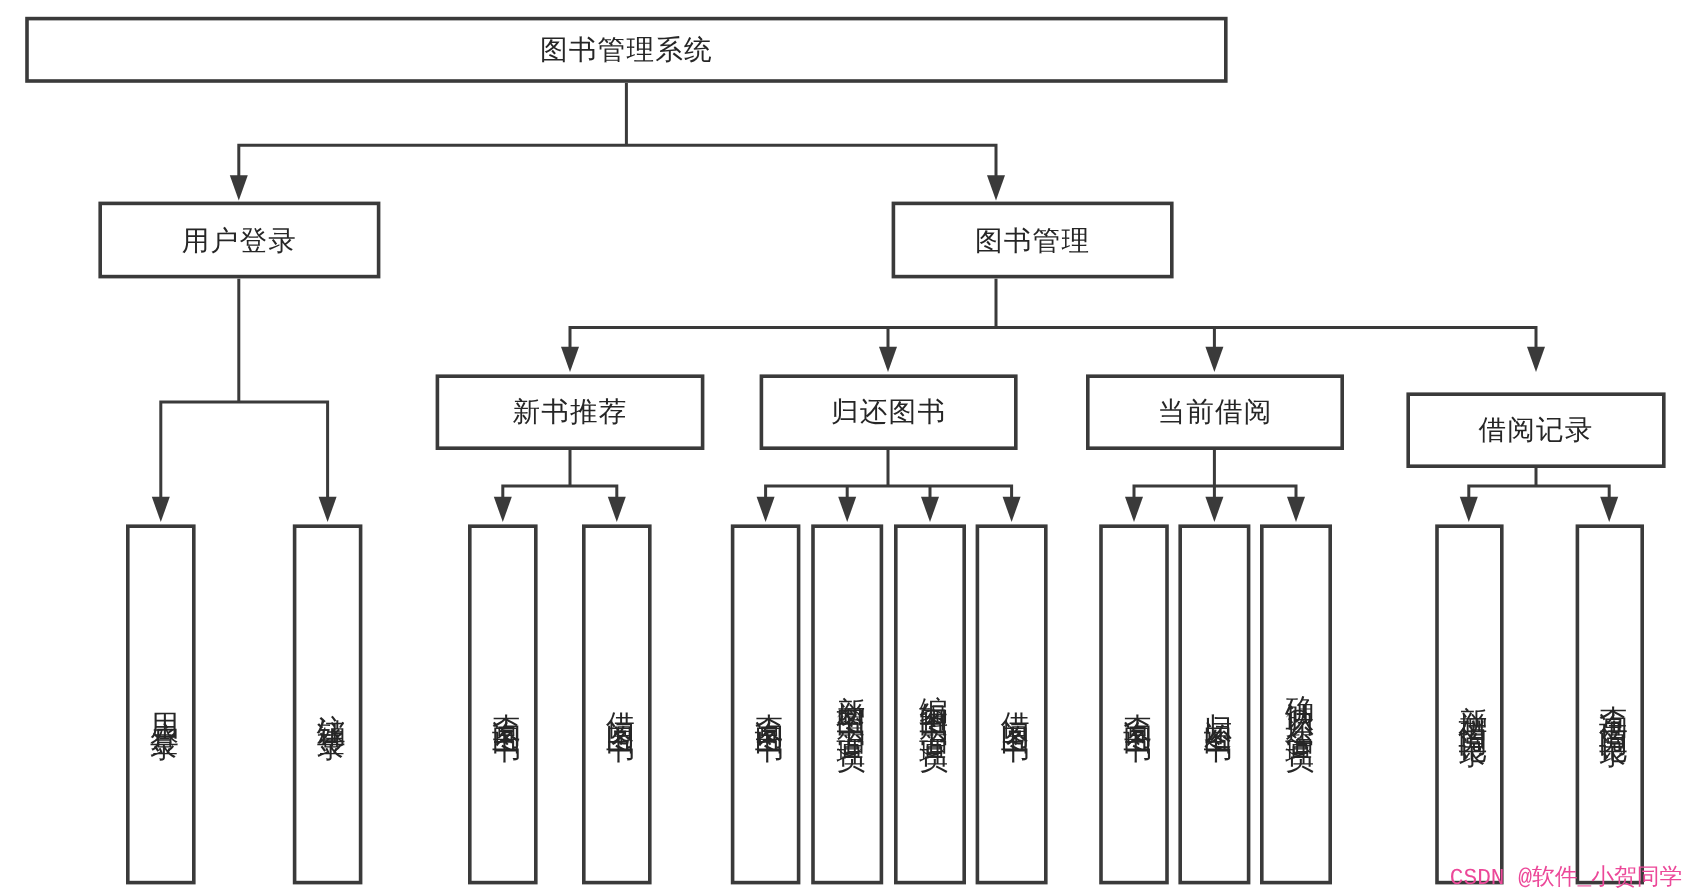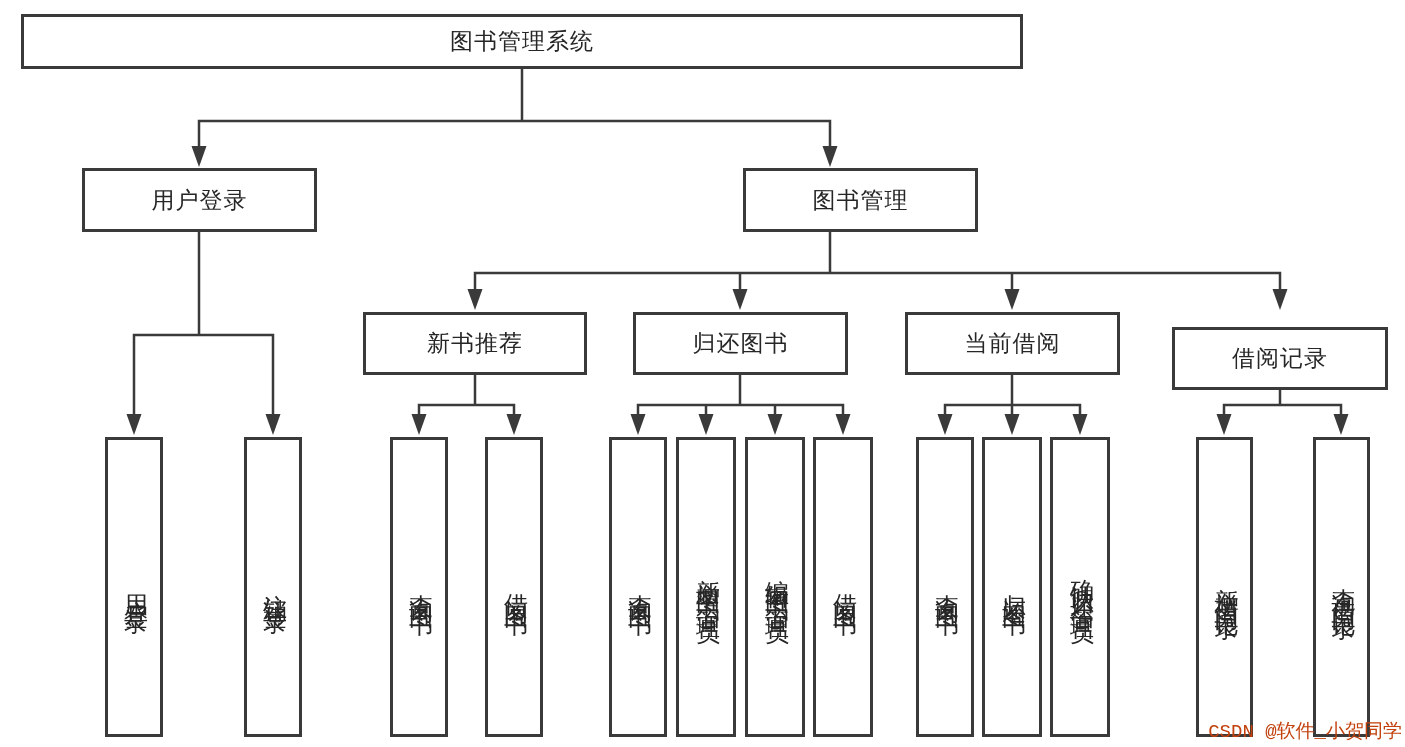--- a/index.html
+++ b/index.html
@@ -51,21 +51,21 @@
     letter-spacing: 6px;
     color: #262626;
     line-height: 1;
     white-space: nowrap;
   }
   .watermark {
     position: absolute;
     right: 2px;
     bottom: 3px;
     font-size: 19px;
-    color: #c2410c;
+    color: #ec4899;
     z-index: 3;
     white-space: nowrap;
     margin-top: 28px;
   }
 </style>
 </head>
 <body>
 
 <div class="canvas">
 

